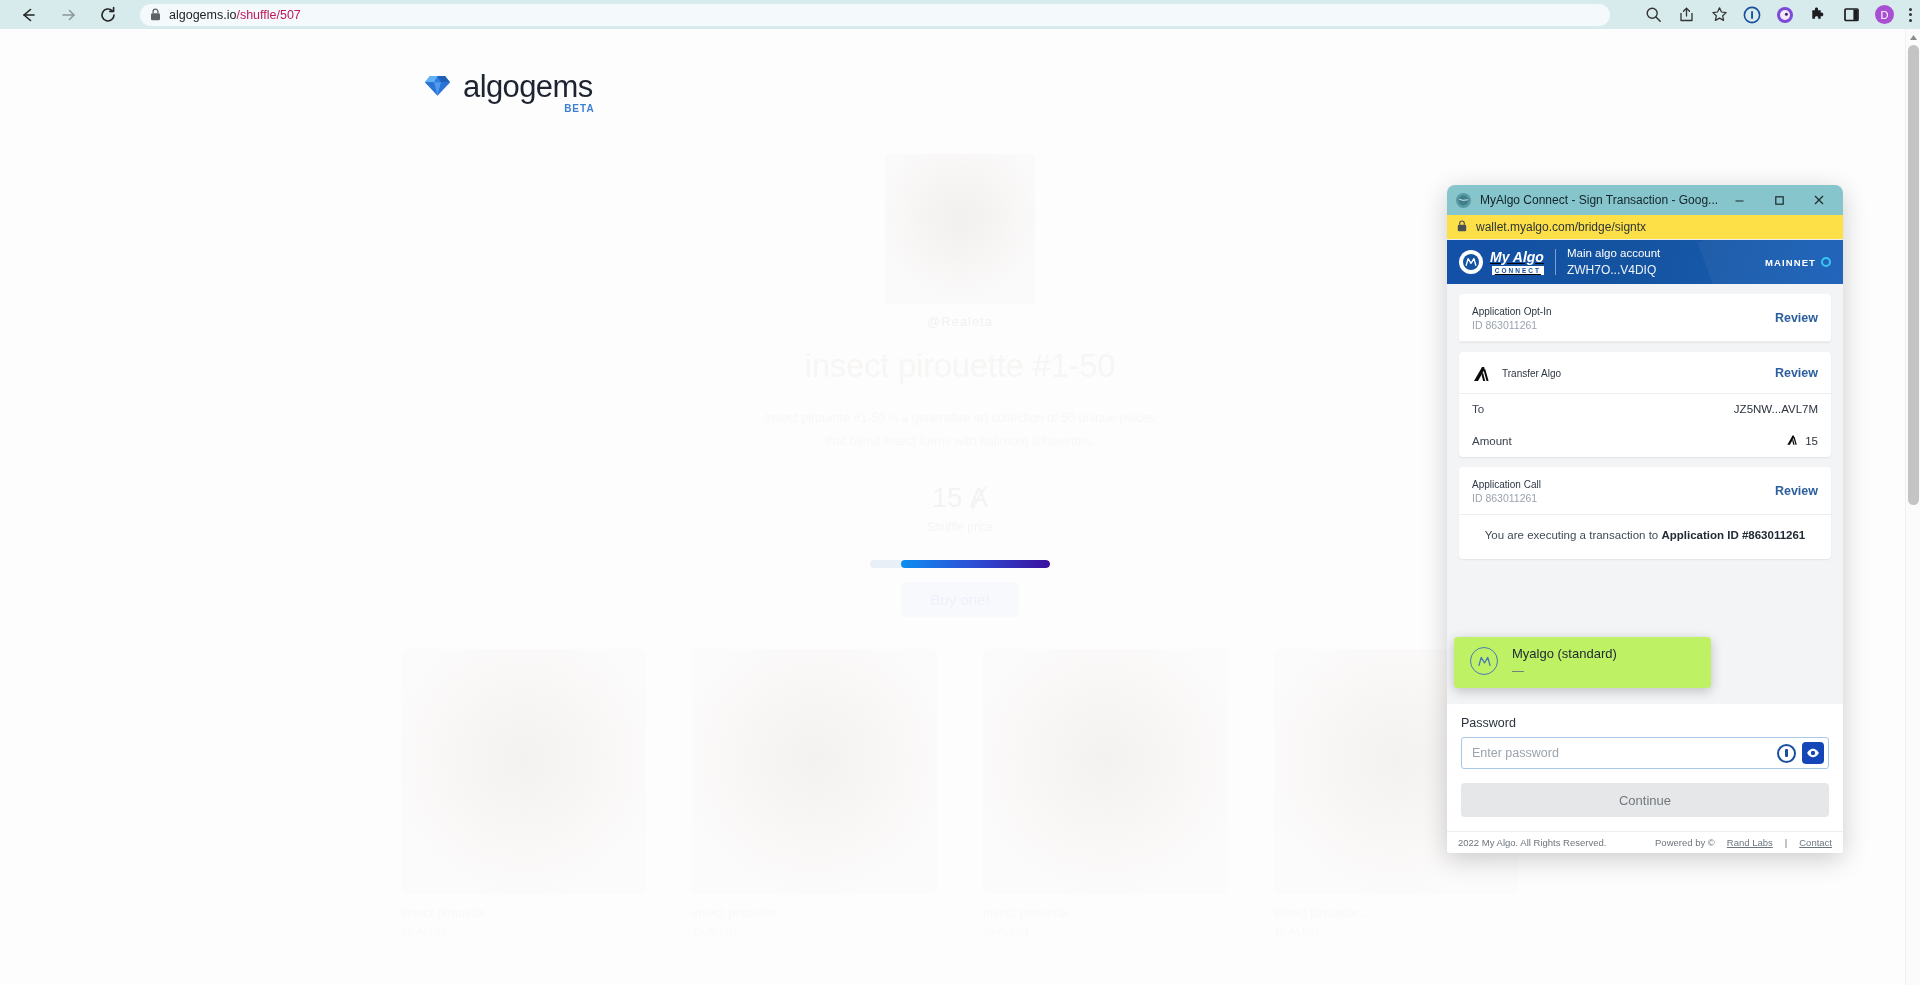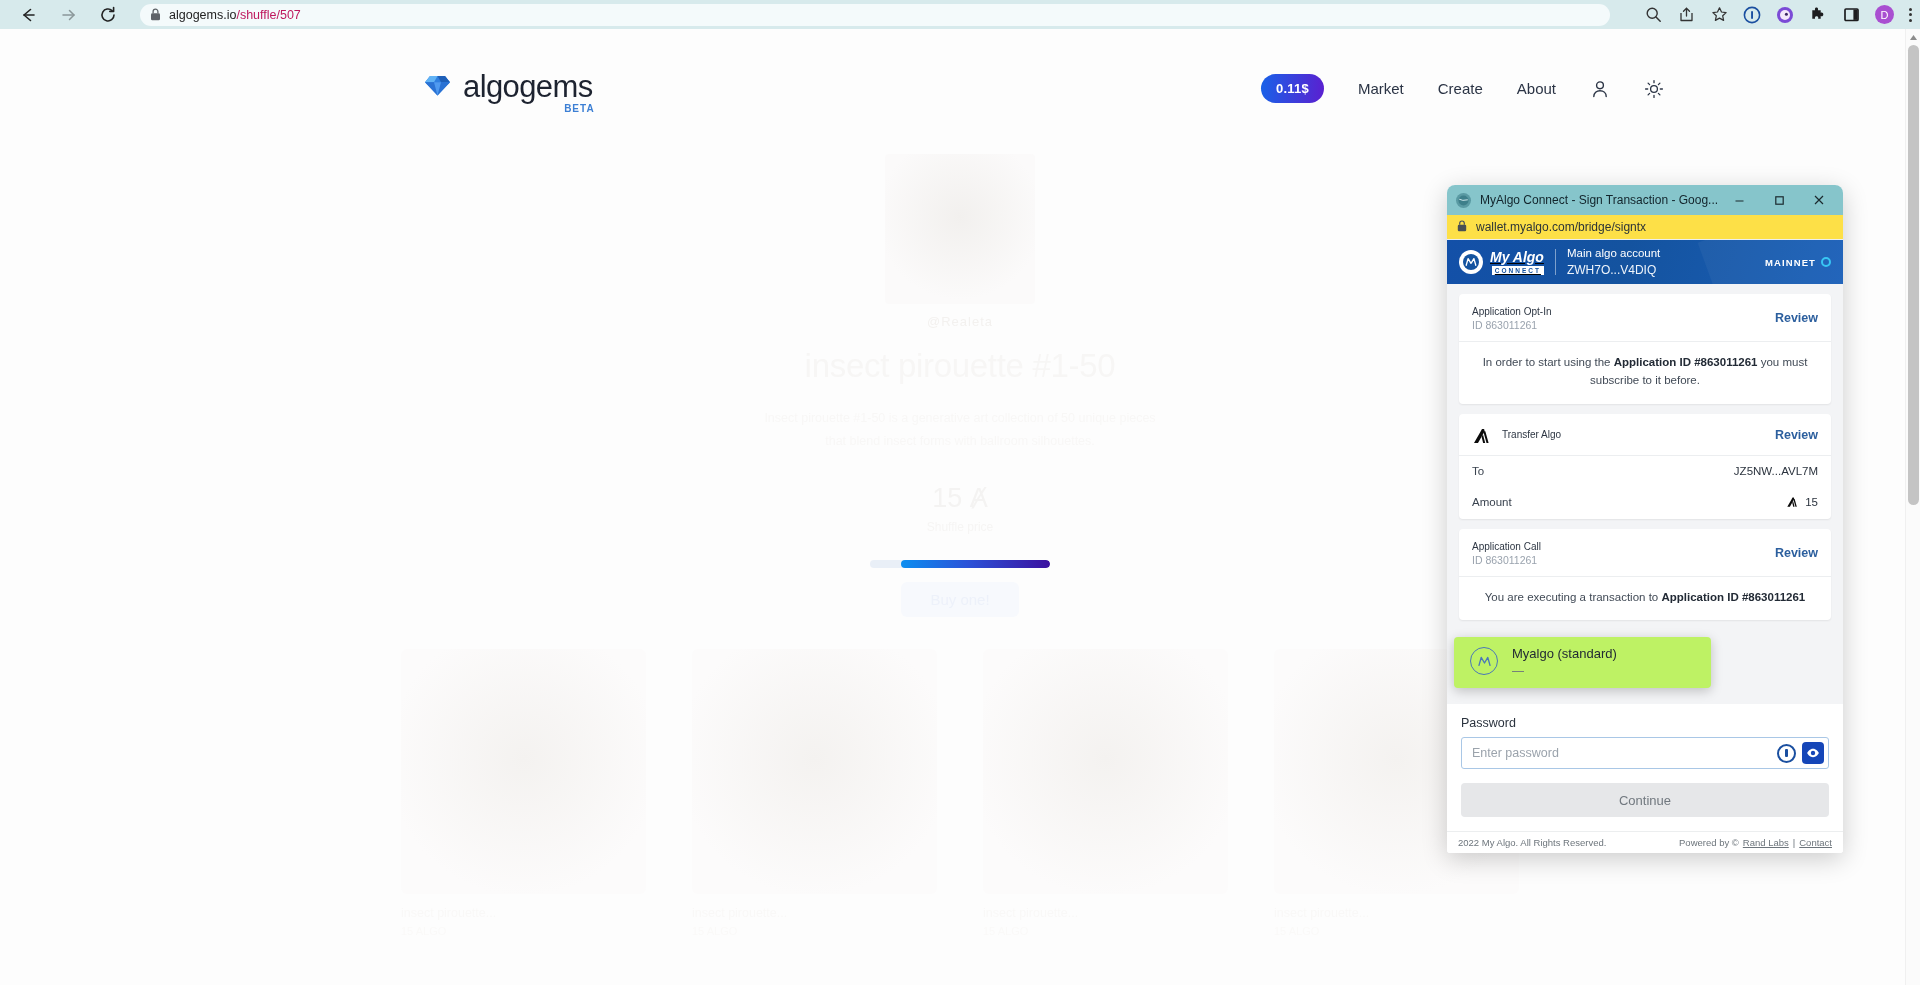--- a/index.html
+++ b/index.html
@@ -259,21 +259,21 @@
   }
   #af-title { font-size: 13px; color: #222a33; line-height: 1.3; }
   #af-sub { font-size: 12px; color: #6b737c; line-height: 1; margin-top: 2px; }
 
   #ma-footer {
     position: absolute; bottom: 0; left: 0; width: 396px; height: 22px;
     background: #fff; border-top: 1px solid #eceeef;
     display: flex; align-items: center; padding: 0 11px;
     font-size: 9.5px; color: #6d757c;
   }
-  #ma-foot-right { margin-left: auto; display: flex; align-items: center; gap: 4px; }
+  #ma-foot-right { margin-left: auto; display: flex; align-items: center; gap: 12px; }
   #ma-footer u { cursor: pointer; }
 </style>
 </head>
 <body>
 
 <div id="browser-toolbar">
   <div class="nav-btns">
     <span class="nav-icon">
       <svg width="20" height="20" viewBox="0 0 20 20">
           <path d="M12.5 4.5 L6 10 l6.5 5.5" fill="none" stroke="#222" stroke-width="1.6" stroke-linecap="round" stroke-linejoin="round"></path>
@@ -368,40 +368,20 @@
           <path d="M1 8.2 H26 L13.5 21.5 Z" fill="#2a72d4"></path>
           <path d="M10 8.2 H17 L13.5 21.5 Z" fill="#4f9af0"></path>
         </svg>
       </span>
       <span id="brand-text-wrap">
         <span id="brand-word">algogems</span>
         <span id="brand-beta">BETA</span>
       </span>
     </div>
 
-    <div id="site-nav">
-      <span id="price-pill">0.11$</span>
-      <span class="nav-link">Market</span>
-      <span class="nav-link">Create</span>
-      <span class="nav-link">About</span>
-      <span class="nav-ico">
-        <svg width="20" height="20" viewBox="0 0 20 20">
-            <circle cx="10" cy="6.3" r="3.4" fill="none" stroke="#2b3445" stroke-width="1.4"></circle>
-            <path d="M3.8 17.5c0-3.6 2.8-5.8 6.2-5.8s6.2 2.2 6.2 5.8" fill="none" stroke="#2b3445" stroke-width="1.4" stroke-linecap="round"></path>
-          </svg>
-      </span>
-      <span class="nav-ico">
-        <svg width="20" height="20" viewBox="0 0 20 20">
-            <circle cx="10" cy="10" r="3.4" fill="none" stroke="#2b3445" stroke-width="1.3"></circle>
-            <g stroke="#2b3445" stroke-width="1.3" stroke-linecap="round">
-              <path d="M10 1.6v2.1M10 16.3v2.1M1.6 10h2.1M16.3 10h2.1M4.1 4.1l1.5 1.5M14.4 14.4l1.5 1.5M15.9 4.1l-1.5 1.5M5.6 14.4l-1.5 1.5"></path>
-            </g>
-          </svg>
-      </span>
-    </div>
   </div>
 
   <div id="hero">
     <div id="hero-img"></div>
     <div id="hero-sub0">@Realeta</div>
     <div id="hero-title">insect pirouette #1-50</div>
     <div id="hero-desc">
       <div>Insect pirouette #1-50 is a generative art collection of 50 unique pieces</div>
       <div>that blend insect forms with ballroom silhouettes.</div>
     </div>
@@ -512,23 +492,20 @@
 
   <div id="ma-body">
 
     <div class="tx-card">
       <div class="tx-head">
         <span class="tx-titles">
           <div class="tx-title">Application Opt-In</div>
           <div class="tx-id">ID 863011261</div>
         </span>
         <span class="tx-review">Review</span>
-      </div>
-      <div class="tx-note">
-        <span>In order to start using the </span><b>Application ID #863011261</b><span> you must subscribe to it before.</span>
       </div>
     </div>
 
     <div class="tx-card">
       <div class="tx-head">
         <span class="tx-algo-icon">
           <svg width="20" height="20" viewBox="0 0 20 20">
             <path d="M2 18 L8.2 7.2 L10 4 h2.1 l.55 2.15 L6.0 18 H3.6 z" fill="#0b0b0b"></path>
             <path d="M10.9 9.2 L13.2 18 h-2.1 L9.6 12.1 z" fill="#0b0b0b"></path>
             <path d="M13.3 6.2 L16.6 18 h-2.1 L11.3 6.2 z" fill="#0b0b0b"></path>

